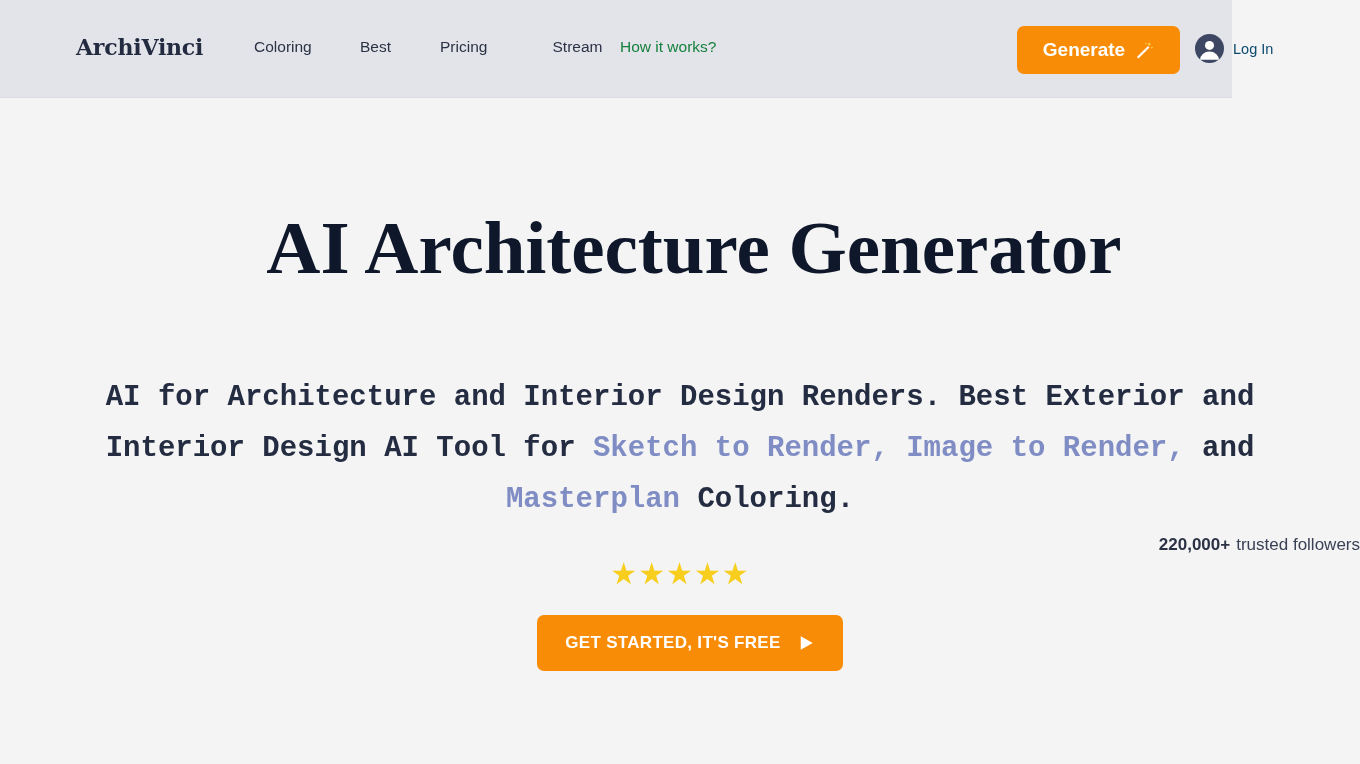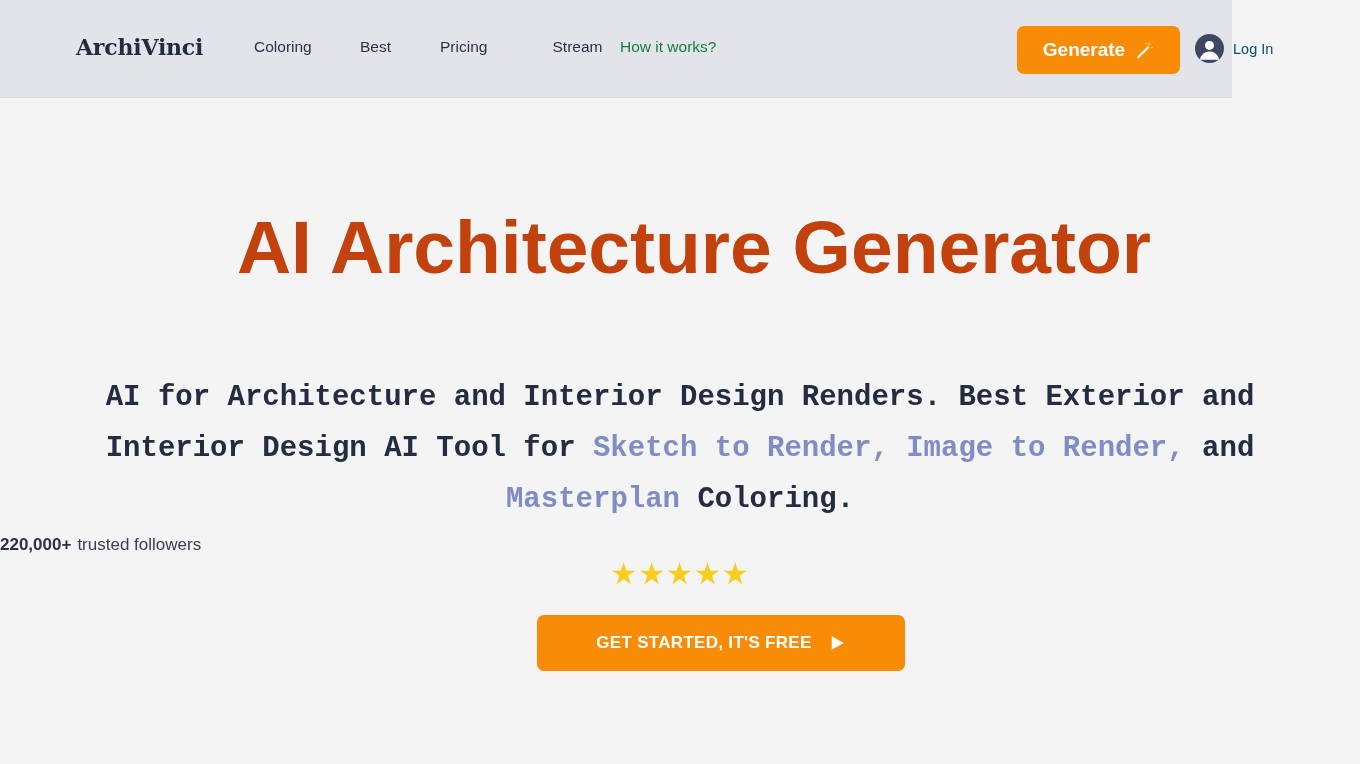--- a/index.html
+++ b/index.html
@@ -106,25 +106,25 @@
     height: 666px;
     background: #f4f4f5;
   }
 
   .hero-title {
     position: absolute;
     left: 0;
     top: 112px;
     width: 1360px;
     text-align: center;
-    font-family: Liberation Sans, sans-serif;
+    font-family: Liberation Serif, serif;
     font-size: 75px;
     font-weight: 700;
     letter-spacing: 0px;
-    color: #c2410c;
+    color: #0f172a;
     line-height: 1;
     white-space: nowrap;
     padding-left: 28px;
   }
 
   .hero-sub {
     position: absolute;
     left: 30px;
     top: 274px;
     width: 1300px;
@@ -135,21 +135,21 @@
     line-height: 51px;
     color: #242c41;
   }
   .hero-sub .hl { color: #7f8dc4; }
 
   .social {
     position: absolute;
     left: 0;
     top: 437px;
     width: 1360px;
-    text-align: left;
+    text-align: right;
     white-space: nowrap;
   }
   .social .count {
     font-size: 17px;
     font-weight: 700;
     color: #2b3245;
   }
   .social .lbl {
     font-size: 17px;
     font-weight: 400;
@@ -166,21 +166,21 @@
     font-size: 30px;
     letter-spacing: 1px;
     color: #f7ce1d;
     line-height: 1;
   }
 
   .cta {
     position: absolute;
     left: 537px;
     top: 517px;
-    width: 368px;
+    width: 306px;
     height: 56px;
     background: #f98c06;
     border: none;
     border-radius: 7px;
     display: flex;
     align-items: center;
     justify-content: center;
     gap: 16px;
     cursor: pointer;
   }

